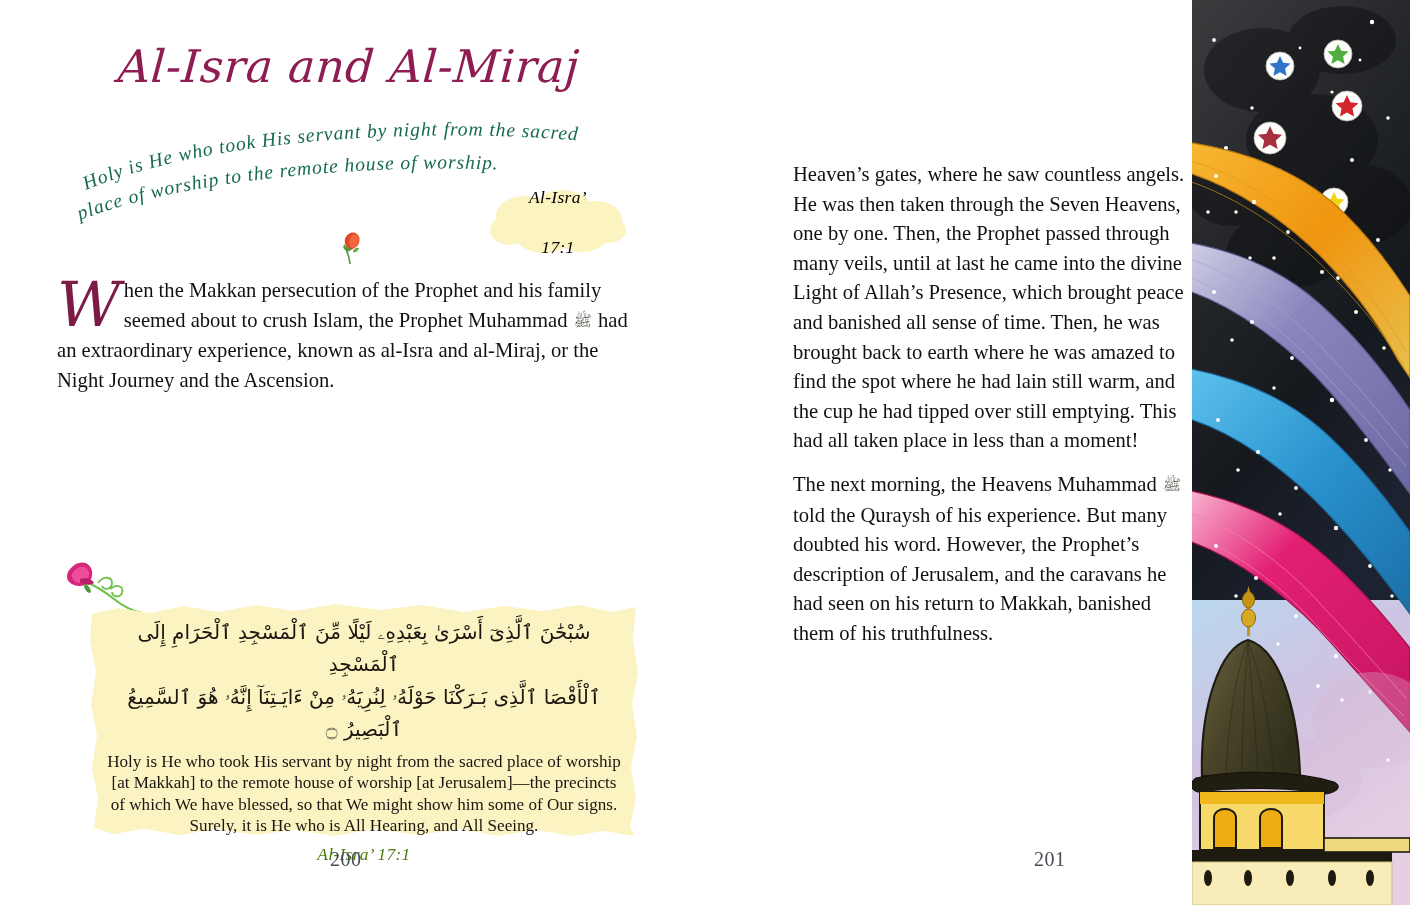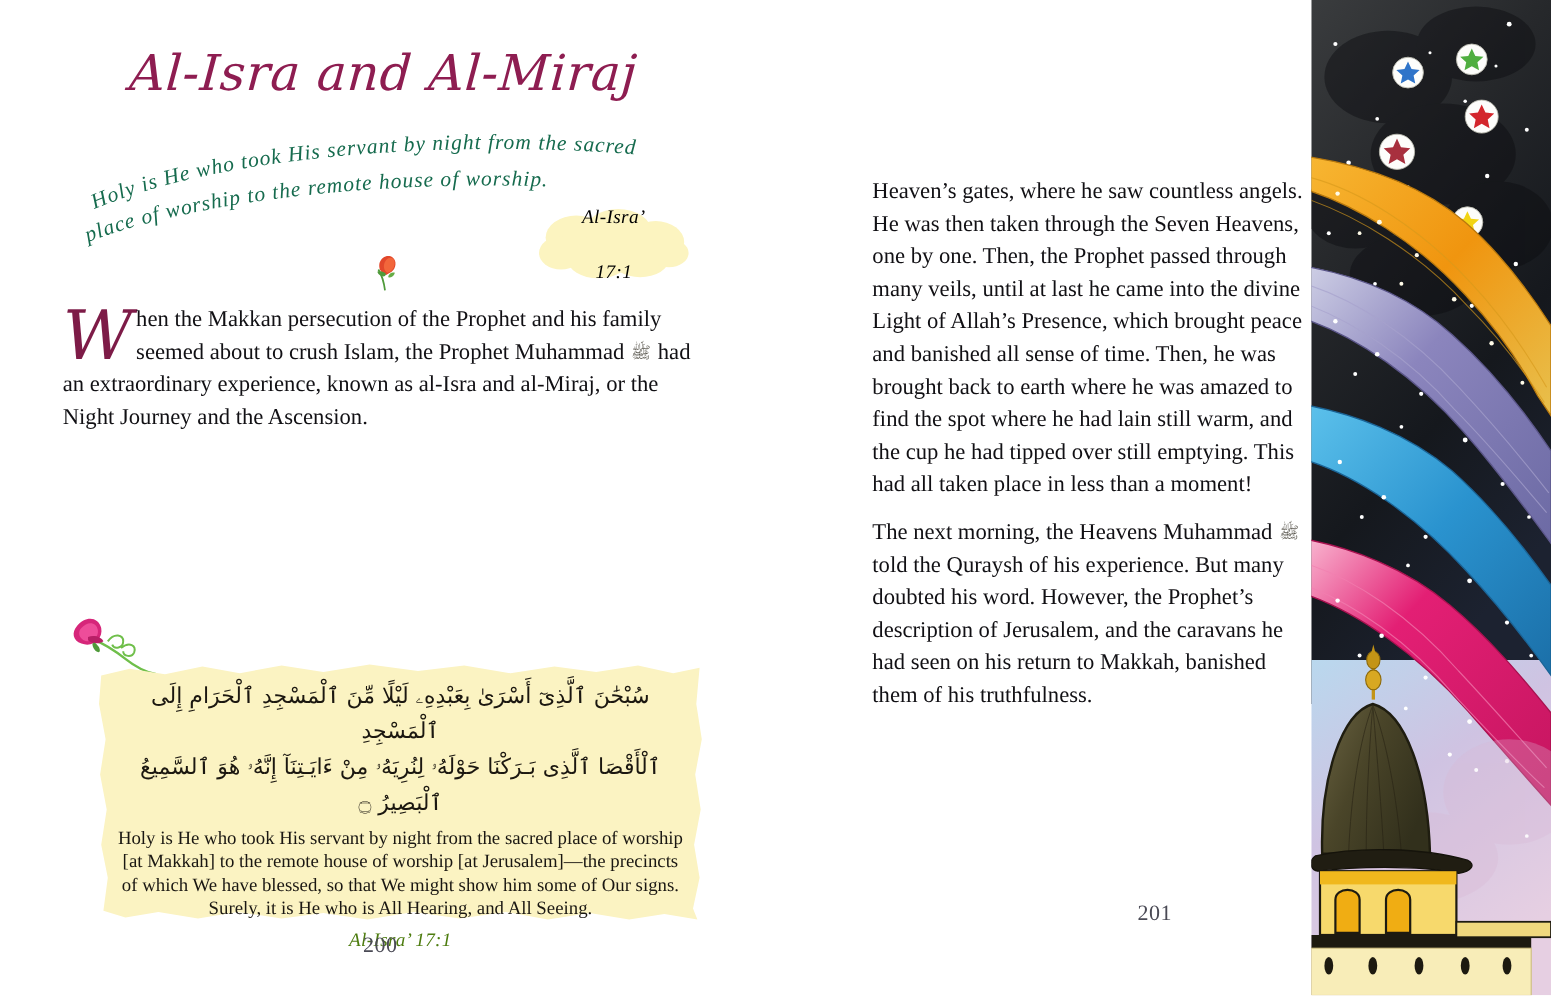--- a/index.html
+++ b/index.html
@@ -201,21 +201,21 @@
 
   
   .folio {
     position: absolute;
     font-family: "Liberation Serif", "DejaVu Serif", serif;
     font-size: 20px;
     color: #4a4a55;
     letter-spacing: 0.5px;
   }
   .folio-left  { left: 330px; top: 848px; }
-  .folio-right { left: 1034px; top: 819px; }
+  .folio-right { left: 1034px; top: 848px; }
 
   
   .illustration {
     position: absolute;
     left: 1192px;
     top: 0;
     width: 218px;
     height: 905px;
     overflow: hidden;
     background: #ffffff;

